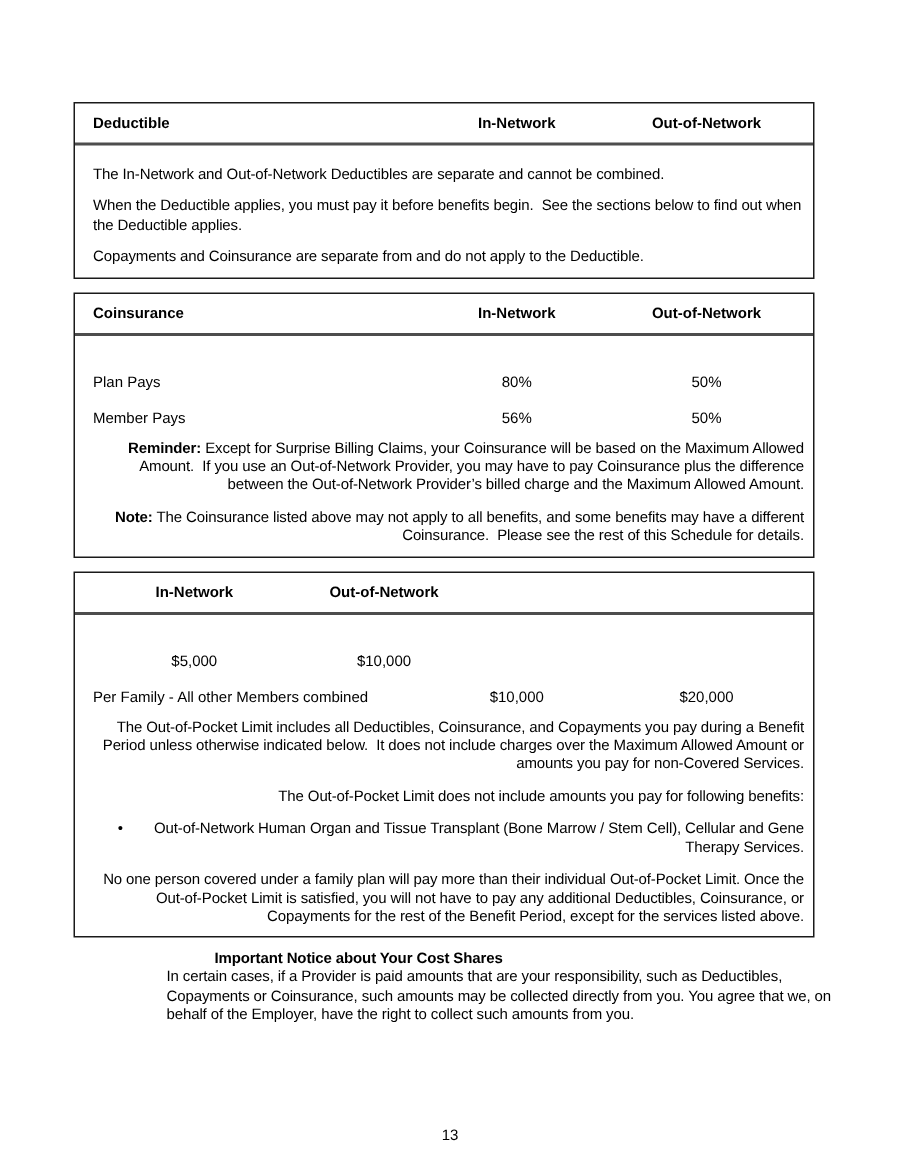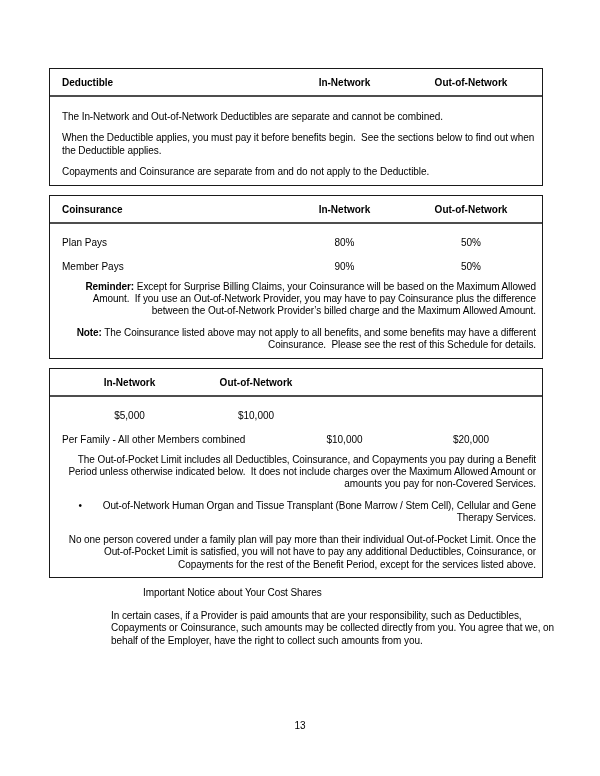--- a/index.html
+++ b/index.html
@@ -27,21 +27,21 @@
     font-weight:bold;
     padding:8px 12px 6px 12px;
     border-bottom:2px solid var(--rule);
     line-height:12px;
   }
   .t-row{
     display:flex; align-items:flex-start;
     padding:6px 12px;
     line-height:12px;
   }
-  .rows{ padding-top:7px; }
+  .rows{ padding-top:20px; }
   .c-label{ flex:1 1 auto; text-align:left; }
   .c-in{ width:135px; text-align:center; flex:0 0 auto; }
   .c-out{ width:118px; text-align:center; flex:0 0 auto; }
   .t-body{ padding:14px 6px 6px 12px; }
   .t-body.after-rows{ padding-top:2px;text-align:right; }
   .para{
     white-space:pre-wrap;
     line-height:12.4px;
     letter-spacing:-0.08px;
     margin-bottom:9px;
@@ -49,26 +49,26 @@
   .para:last-child{ margin-bottom:0; }
   .bullet-item{ display:flex; margin-bottom:9px; }
   .bullet-glyph{ flex:0 0 20px; padding-left:4px; line-height:12.4px; }
   .bullet-glyph::before{ content:"\2022"; }
   .bullet-text{ flex:1 1 auto; white-space:pre-wrap; line-height:12.4px; letter-spacing:-0.08px; }
   b{ font-weight:bold; }
   .notice{
     margin:7px 0 0 62px; width:462px;
   }
   .notice-heading{
-    font-weight:normal; line-height:12px; margin-bottom:11px;
+    font-weight:bold; line-height:12px; 
     letter-spacing:-0.08px;
     padding-left:32px;
   }
   .page-number{
-    position:absolute; top:720px; left:0; width:600px;
+    position:absolute; top:752px; left:0; width:600px;
     text-align:center; line-height:12px;
   }
 </style>
 </head>
 <body>
 
 <div class="page">
   <div class="tables">
 
     <div class="btable">
@@ -91,21 +91,21 @@
         <span class="c-out">Out-of-Network</span>
       </div>
       <div class="rows">
         <div class="t-row">
           <span class="c-label">Plan Pays</span>
           <span class="c-in">80%</span>
           <span class="c-out">50%</span>
         </div>
         <div class="t-row">
           <span class="c-label">Member Pays</span>
-          <span class="c-in">90%</span>
+          <span class="c-in">56%</span>
           <span class="c-out">50%</span>
         </div>
       </div>
       <div class="t-body after-rows">
         <div class="para"><b>Reminder:</b><span> Except for Surprise Billing Claims, your Coinsurance will be based on the Maximum Allowed Amount.  If you use an Out-of-Network Provider, you may have to pay Coinsurance plus the difference between the Out-of-Network Provider’s billed charge and the Maximum Allowed Amount.</span></div>
         <div class="para"><b>Note:</b><span> The Coinsurance listed above may not apply to all benefits, and some benefits may have a different Coinsurance.  Please see the rest of this Schedule for details.</span></div>
       </div>
     </div>
 
     <div class="btable">
@@ -119,20 +119,21 @@
           <span class="c-out">$10,000</span>
         </div>
         <div class="t-row">
           <span class="c-label">Per Family - All other Members combined</span>
           <span class="c-in">$10,000</span>
           <span class="c-out">$20,000</span>
         </div>
       </div>
       <div class="t-body after-rows">
         <div class="para">The Out-of-Pocket Limit includes all Deductibles, Coinsurance, and Copayments you pay during a Benefit Period unless otherwise indicated below.  It does not include charges over the Maximum Allowed Amount or amounts you pay for non-Covered Services.</div>
+        <div class="para">The Out-of-Pocket Limit does not include amounts you pay for following benefits:</div>
         <div class="bullet-item">
           <span class="bullet-glyph"></span>
           <span class="bullet-text">Out-of-Network Human Organ and Tissue Transplant (Bone Marrow / Stem Cell), Cellular and Gene Therapy Services.</span>
         </div>
         <div class="para">No one person covered under a family plan will pay more than their individual Out-of-Pocket Limit. Once the Out-of-Pocket Limit is satisfied, you will not have to pay any additional Deductibles, Coinsurance, or Copayments for the rest of the Benefit Period, except for the services listed above.</div>
       </div>
     </div>
 
     <div class="notice">
       <div class="notice-heading">Important Notice about Your Cost Shares</div>

